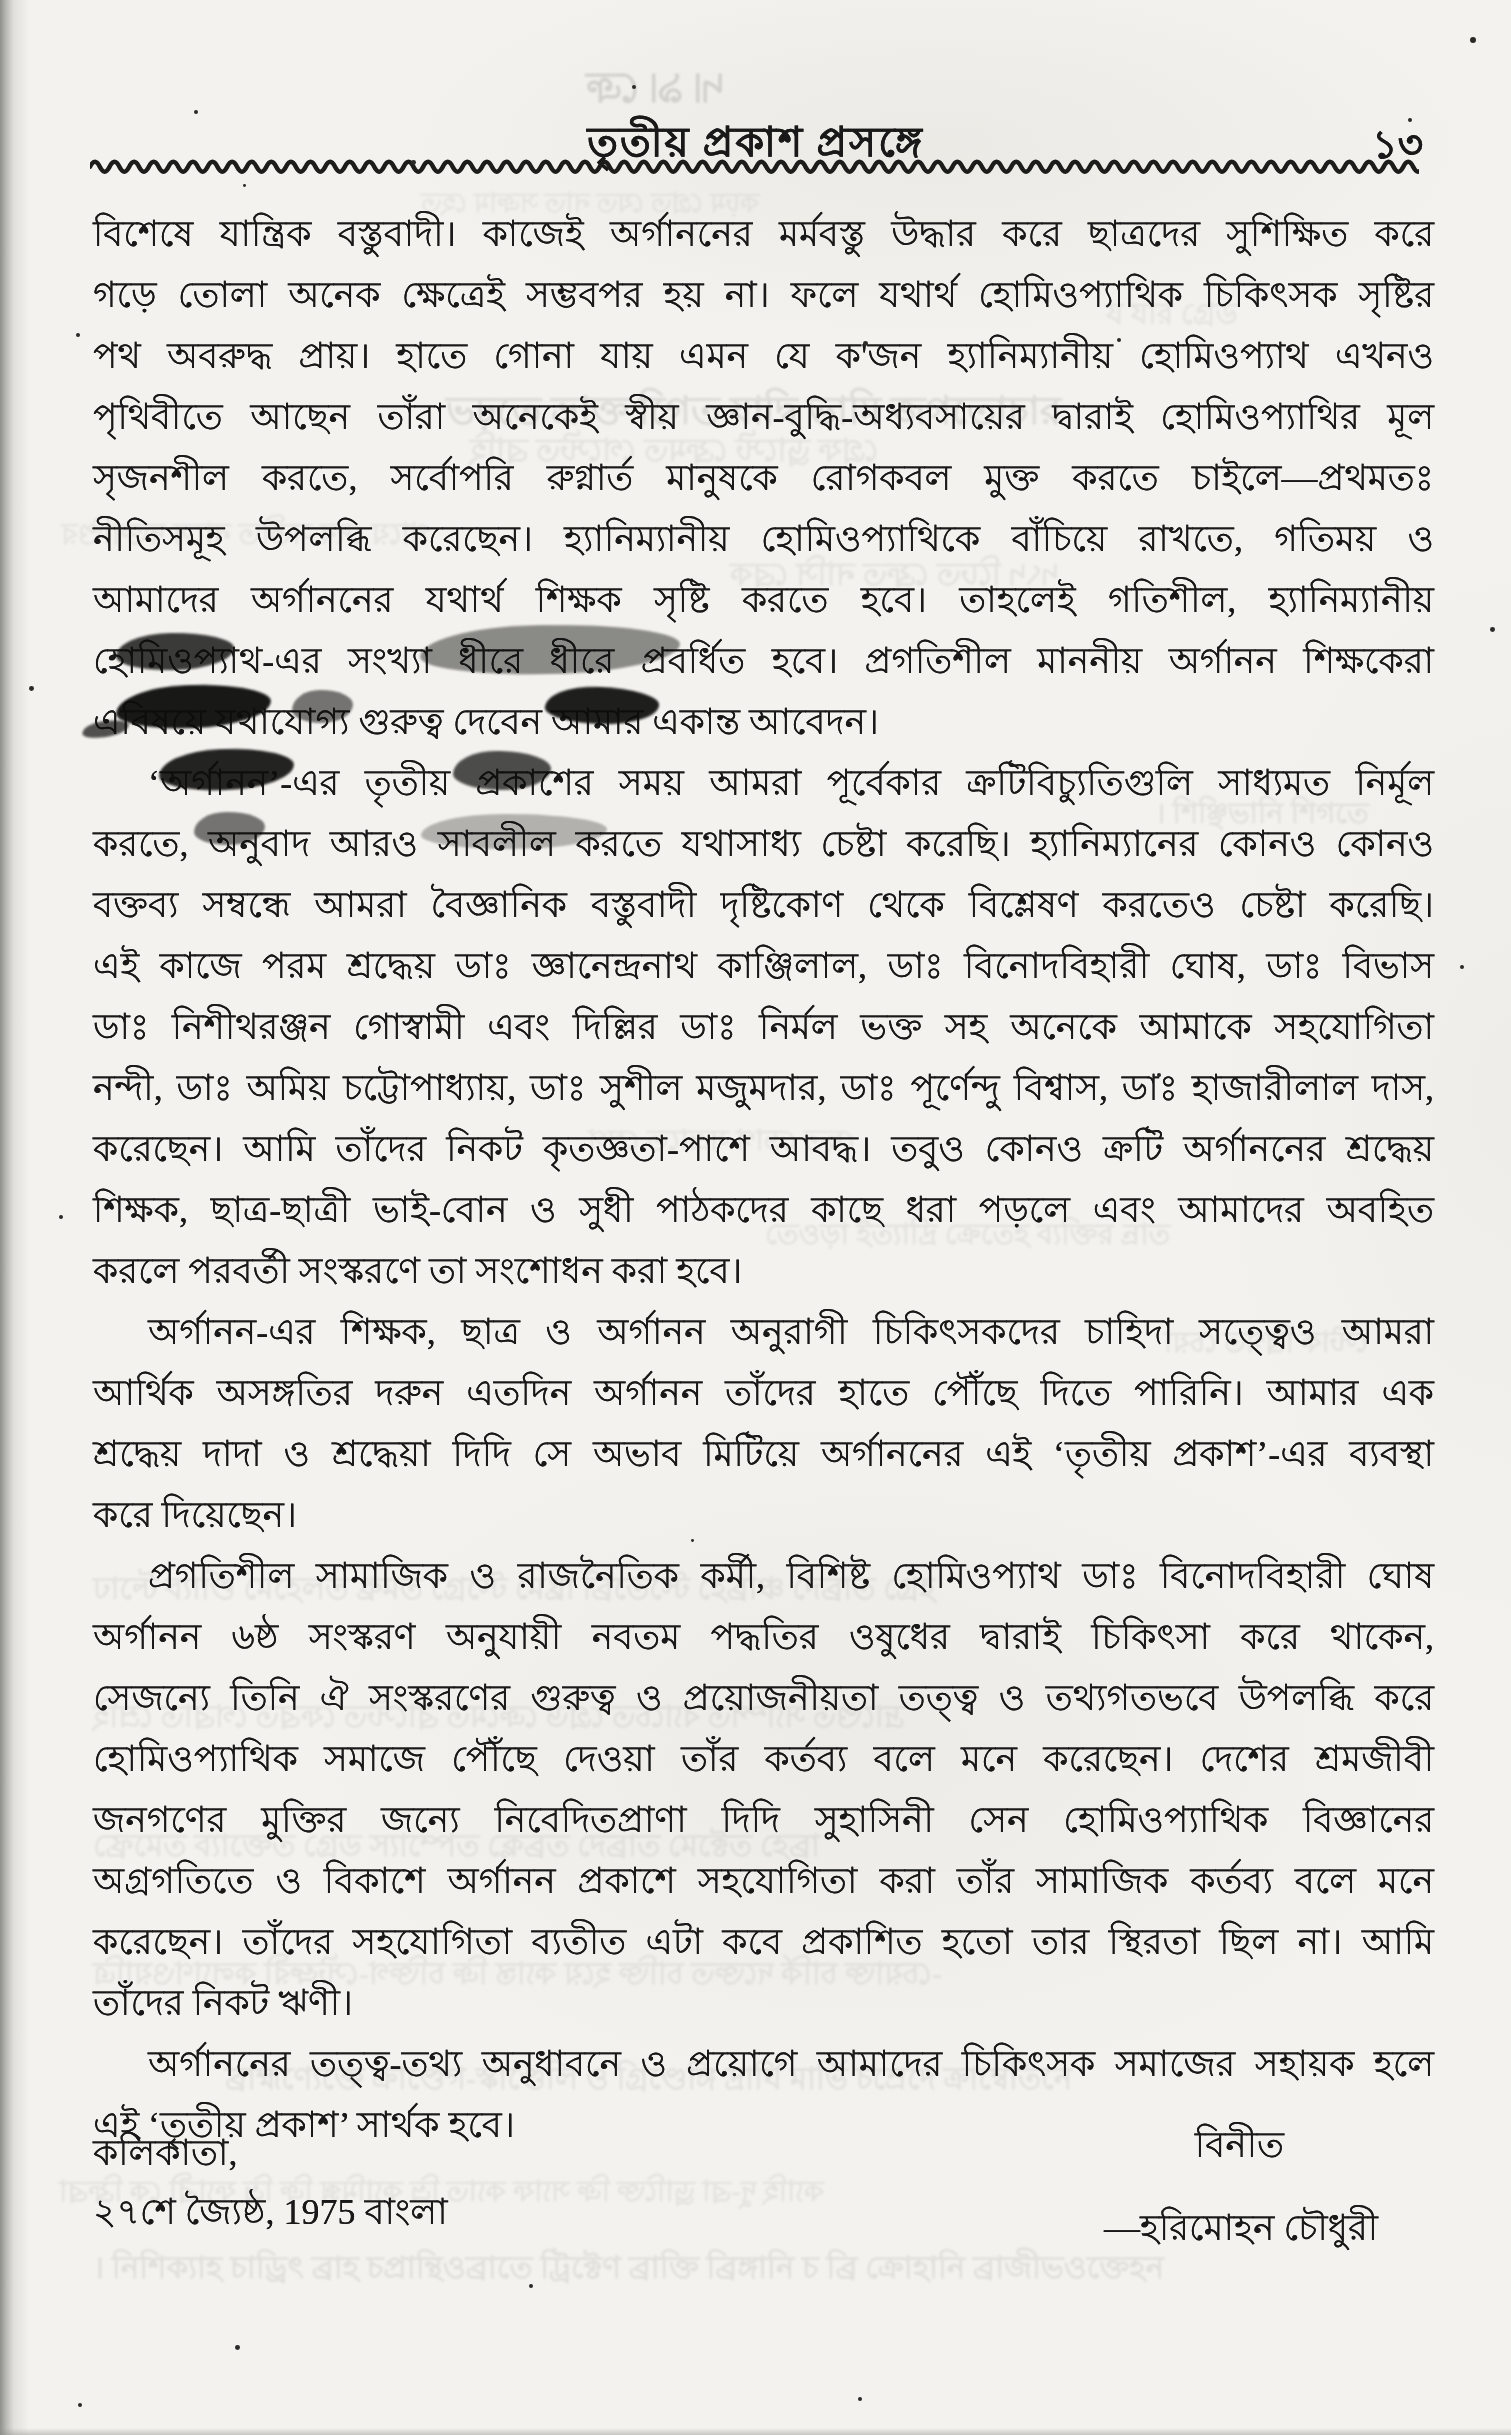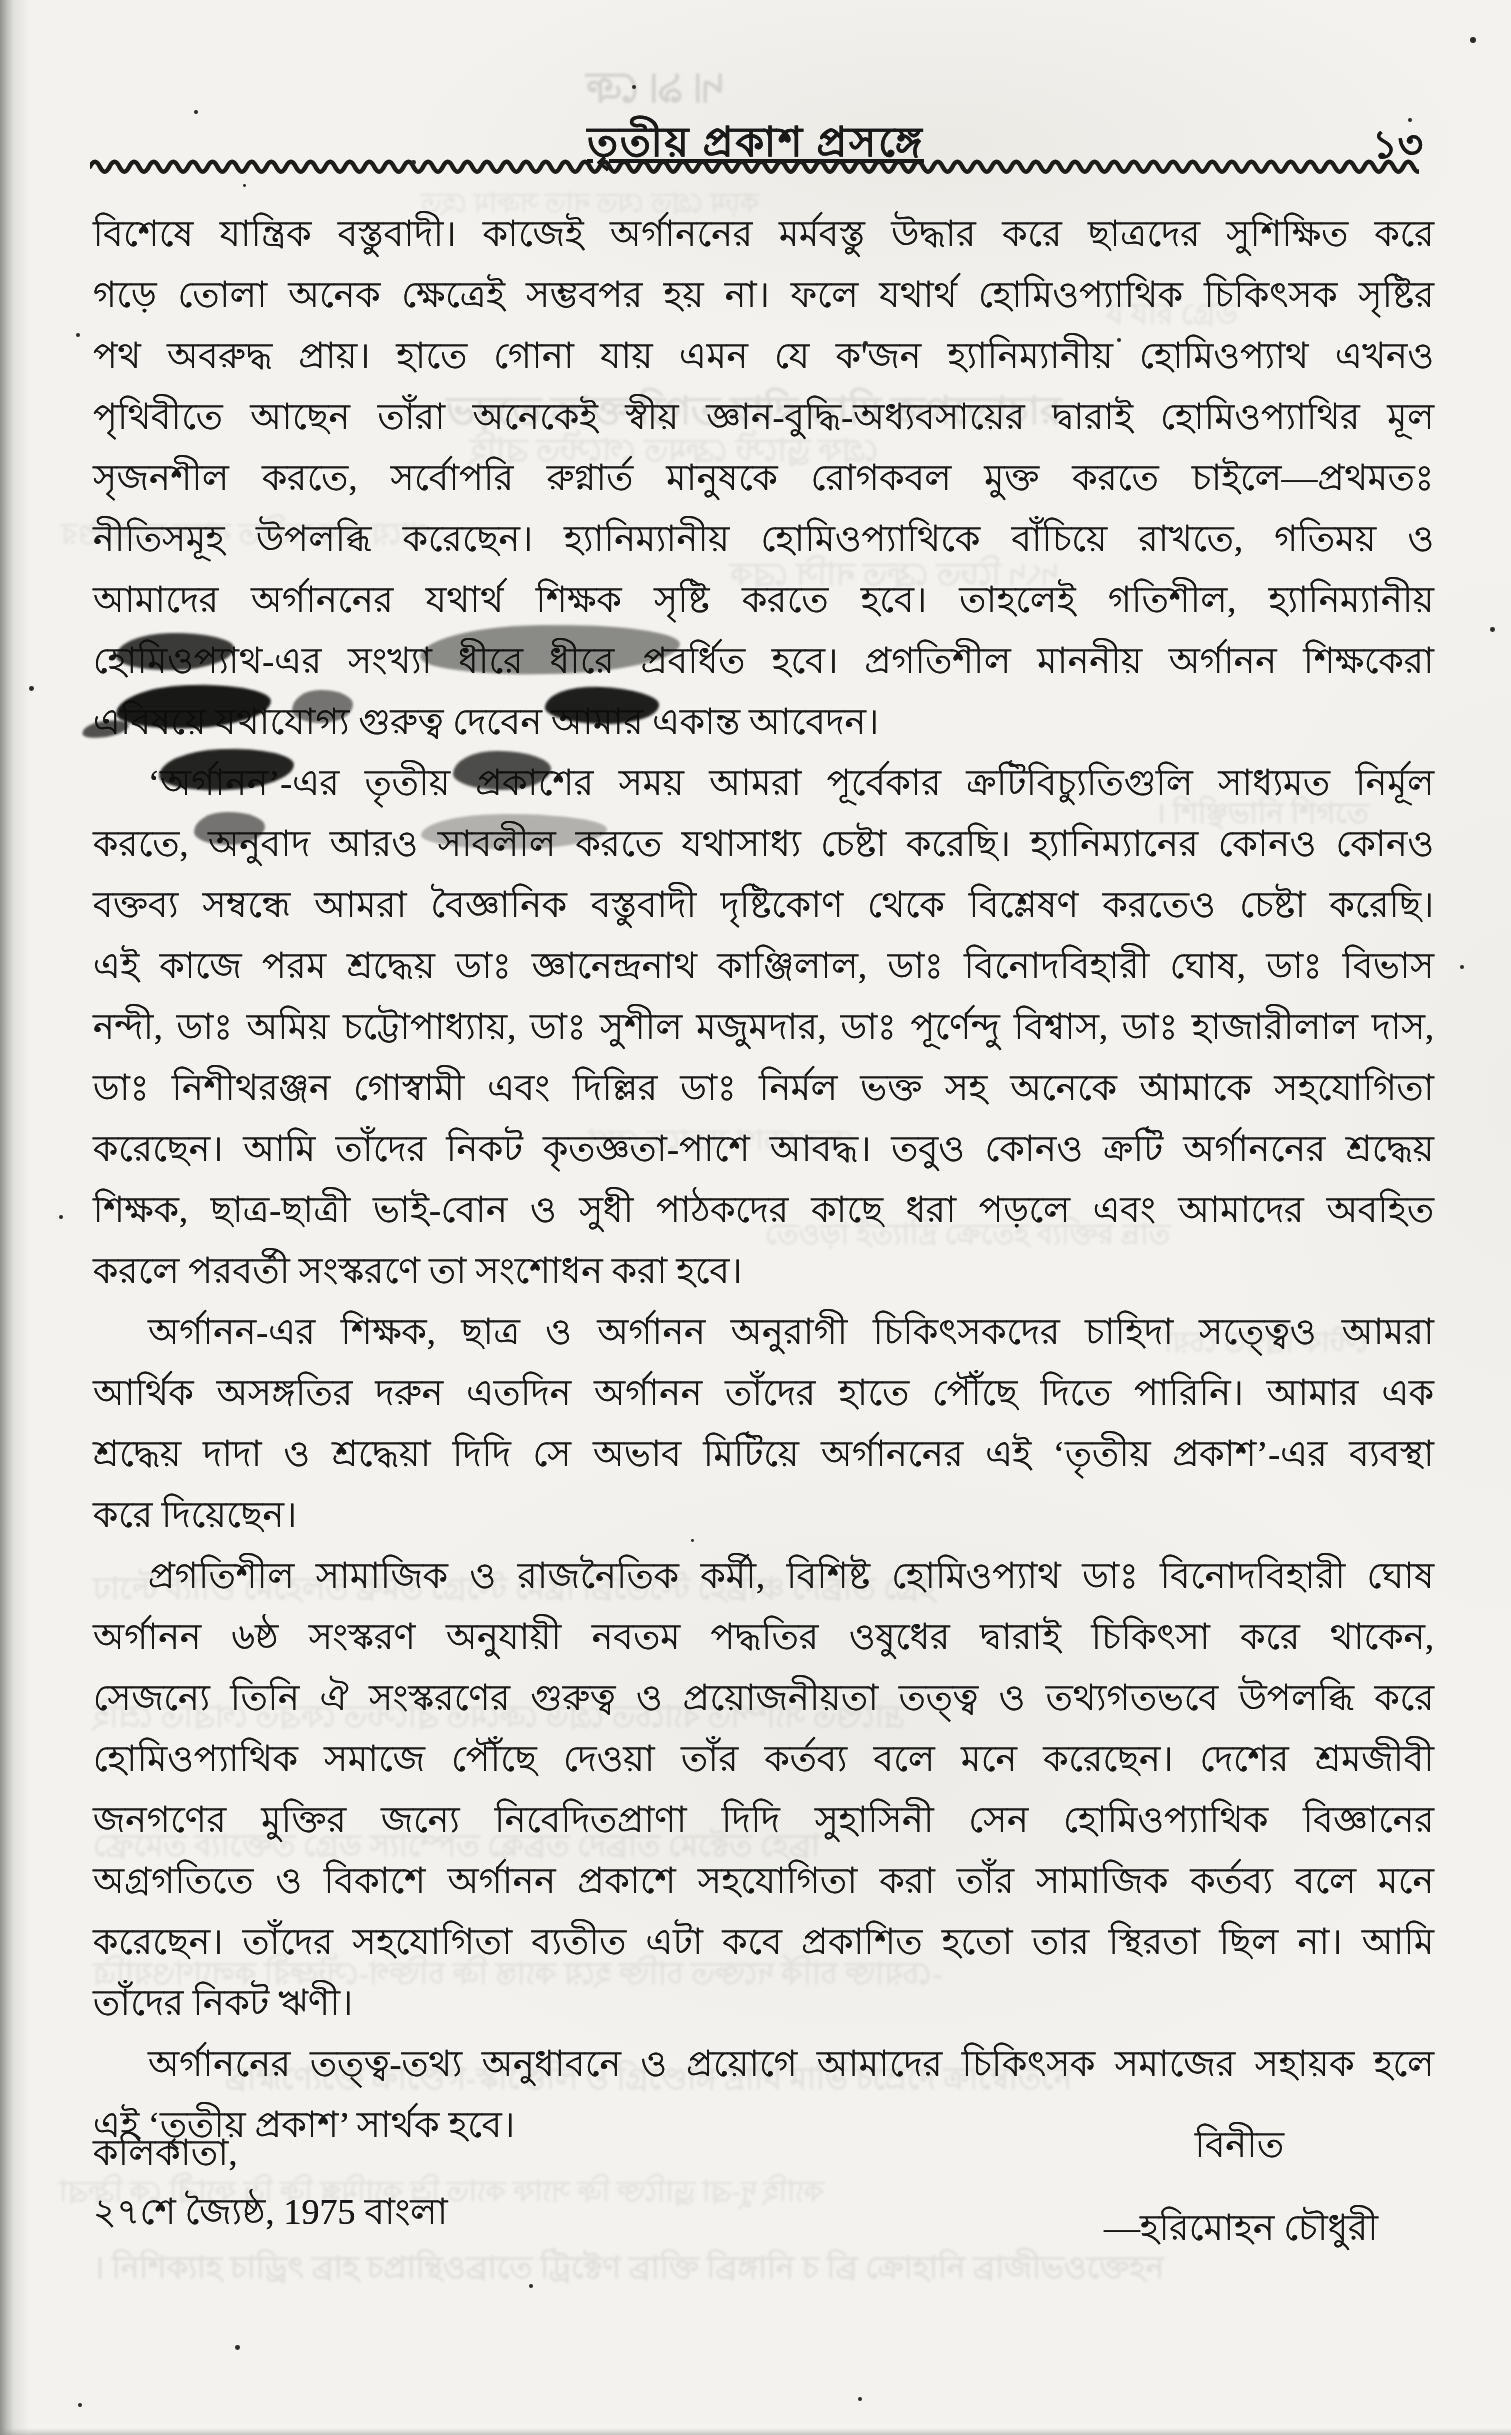--- a/index.html
+++ b/index.html
@@ -17,21 +17,20 @@
     color:#191919;
   }
   .edge-left{position:absolute;left:0;top:0;bottom:0;width:29px;
     background:linear-gradient(90deg,#8f8f8c 0px,#bdbdb9 6.9px,rgba(190,190,186,.35) 13.7px,rgba(0,0,0,0) 29px);}
   .edge-bottom{position:absolute;left:0;right:0;bottom:0;height:7.8px;
     background:linear-gradient(0deg,rgba(140,140,136,.5),rgba(0,0,0,0));}
   .header-title{
     position:absolute;left:0;right:0;top:110px;
     text-align:center;font-size:41px;font-weight:600;letter-spacing:2px;
     text-shadow:0 0 0.6px #222;
-    text-decoration:underline;
   }
   .page-number{
     position:absolute;right:88px;top:114px;
     font-size:39px;font-weight:600;text-shadow:0 0 0.6px #222;text-align:right;
   }
   .wavy{position:absolute;left:90px;top:155px;width:1329px;height:19.6px;}
   .body-lines{
     position:absolute;left:93px;top:204px;width:1341px;z-index:2;
   }
   .line{
@@ -82,22 +81,22 @@
       <div class="line">পৃথিবীতে আছেন তাঁরা অনেকেই স্বীয় জ্ঞান-বুদ্ধি-অধ্যবসায়ের দ্বারাই হোমিওপ্যাথির মূল</div>
       <div class="line">সৃজনশীল করতে, সর্বোপরি রুগ্নার্ত মানুষকে রোগকবল মুক্ত করতে চাইলে—প্রথমতঃ</div>
       <div class="line">নীতিসমূহ উপলব্ধি করেছেন। হ্যানিম্যানীয় হোমিওপ্যাথিকে বাঁচিয়ে রাখতে, গতিময় ও</div>
       <div class="line">আমাদের অর্গাননের যথার্থ শিক্ষক সৃষ্টি করতে হবে। তাহলেই গতিশীল, হ্যানিম্যানীয়</div>
       <div class="line">হোমিওপ্যাথ-এর সংখ্যা ধীরে ধীরে প্রবর্ধিত হবে। প্রগতিশীল মাননীয় অর্গানন শিক্ষকেরা</div>
       <div class="line last">এবিষয়ে যথাযোগ্য গুরুত্ব দেবেন আমার একান্ত আবেদন।</div>
       <div class="line indent">‘অর্গানন’-এর তৃতীয় প্রকাশের সময় আমরা পূর্বেকার ক্রটিবিচ্যুতিগুলি সাধ্যমত নির্মূল</div>
       <div class="line">করতে, অনুবাদ আরও সাবলীল করতে যথাসাধ্য চেষ্টা করেছি। হ্যানিম্যানের কোনও কোনও</div>
       <div class="line">বক্তব্য সম্বন্ধে আমরা বৈজ্ঞানিক বস্তুবাদী দৃষ্টিকোণ থেকে বিশ্লেষণ করতেও চেষ্টা করেছি।</div>
       <div class="line">এই কাজে পরম শ্রদ্ধেয় ডাঃ জ্ঞানেন্দ্রনাথ কাঞ্জিলাল, ডাঃ বিনোদবিহারী ঘোষ, ডাঃ বিভাস</div>
+      <div class="line">ডাঃ নিশীথরঞ্জন গোস্বামী এবং দিল্লির ডাঃ নির্মল ভক্ত সহ অনেকে আমাকে সহযোগিতা</div>
       <div class="line">নন্দী, ডাঃ অমিয় চট্টোপাধ্যায়, ডাঃ সুশীল মজুমদার, ডাঃ পূর্ণেন্দু বিশ্বাস, ডাঃ হাজারীলাল দাস,</div>
-      <div class="line">ডাঃ নিশীথরঞ্জন গোস্বামী এবং দিল্লির ডাঃ নির্মল ভক্ত সহ অনেকে আমাকে সহযোগিতা</div>
       <div class="line">করেছেন। আমি তাঁদের নিকট কৃতজ্ঞতা-পাশে আবদ্ধ। তবুও কোনও ক্রটি অর্গাননের শ্রদ্ধেয়</div>
       <div class="line">শিক্ষক, ছাত্র-ছাত্রী ভাই-বোন ও সুধী পাঠকদের কাছে ধরা পড়লে এবং আমাদের অবহিত</div>
       <div class="line last">করলে পরবর্তী সংস্করণে তা সংশোধন করা হবে।</div>
       <div class="line indent">অর্গানন-এর শিক্ষক, ছাত্র ও অর্গানন অনুরাগী চিকিৎসকদের চাহিদা সত্ত্বেও আমরা</div>
       <div class="line">আর্থিক অসঙ্গতির দরুন এতদিন অর্গানন তাঁদের হাতে পৌঁছে দিতে পারিনি। আমার এক</div>
       <div class="line">শ্রদ্ধেয় দাদা ও শ্রদ্ধেয়া দিদি সে অভাব মিটিয়ে অর্গাননের এই ‘তৃতীয় প্রকাশ’-এর ব্যবস্থা</div>
       <div class="line last">করে দিয়েছেন।</div>
       <div class="line indent">প্রগতিশীল সামাজিক ও রাজনৈতিক কর্মী, বিশিষ্ট হোমিওপ্যাথ ডাঃ বিনোদবিহারী ঘোষ</div>
       <div class="line">অর্গানন ৬ষ্ঠ সংস্করণ অনুযায়ী নবতম পদ্ধতির ওষুধের দ্বারাই চিকিৎসা করে থাকেন,</div>
       <div class="line">সেজন্যে তিনি ঐ সংস্করণের গুরুত্ব ও প্রয়োজনীয়তা তত্ত্ব ও তথ্যগতভবে উপলব্ধি করে</div>

